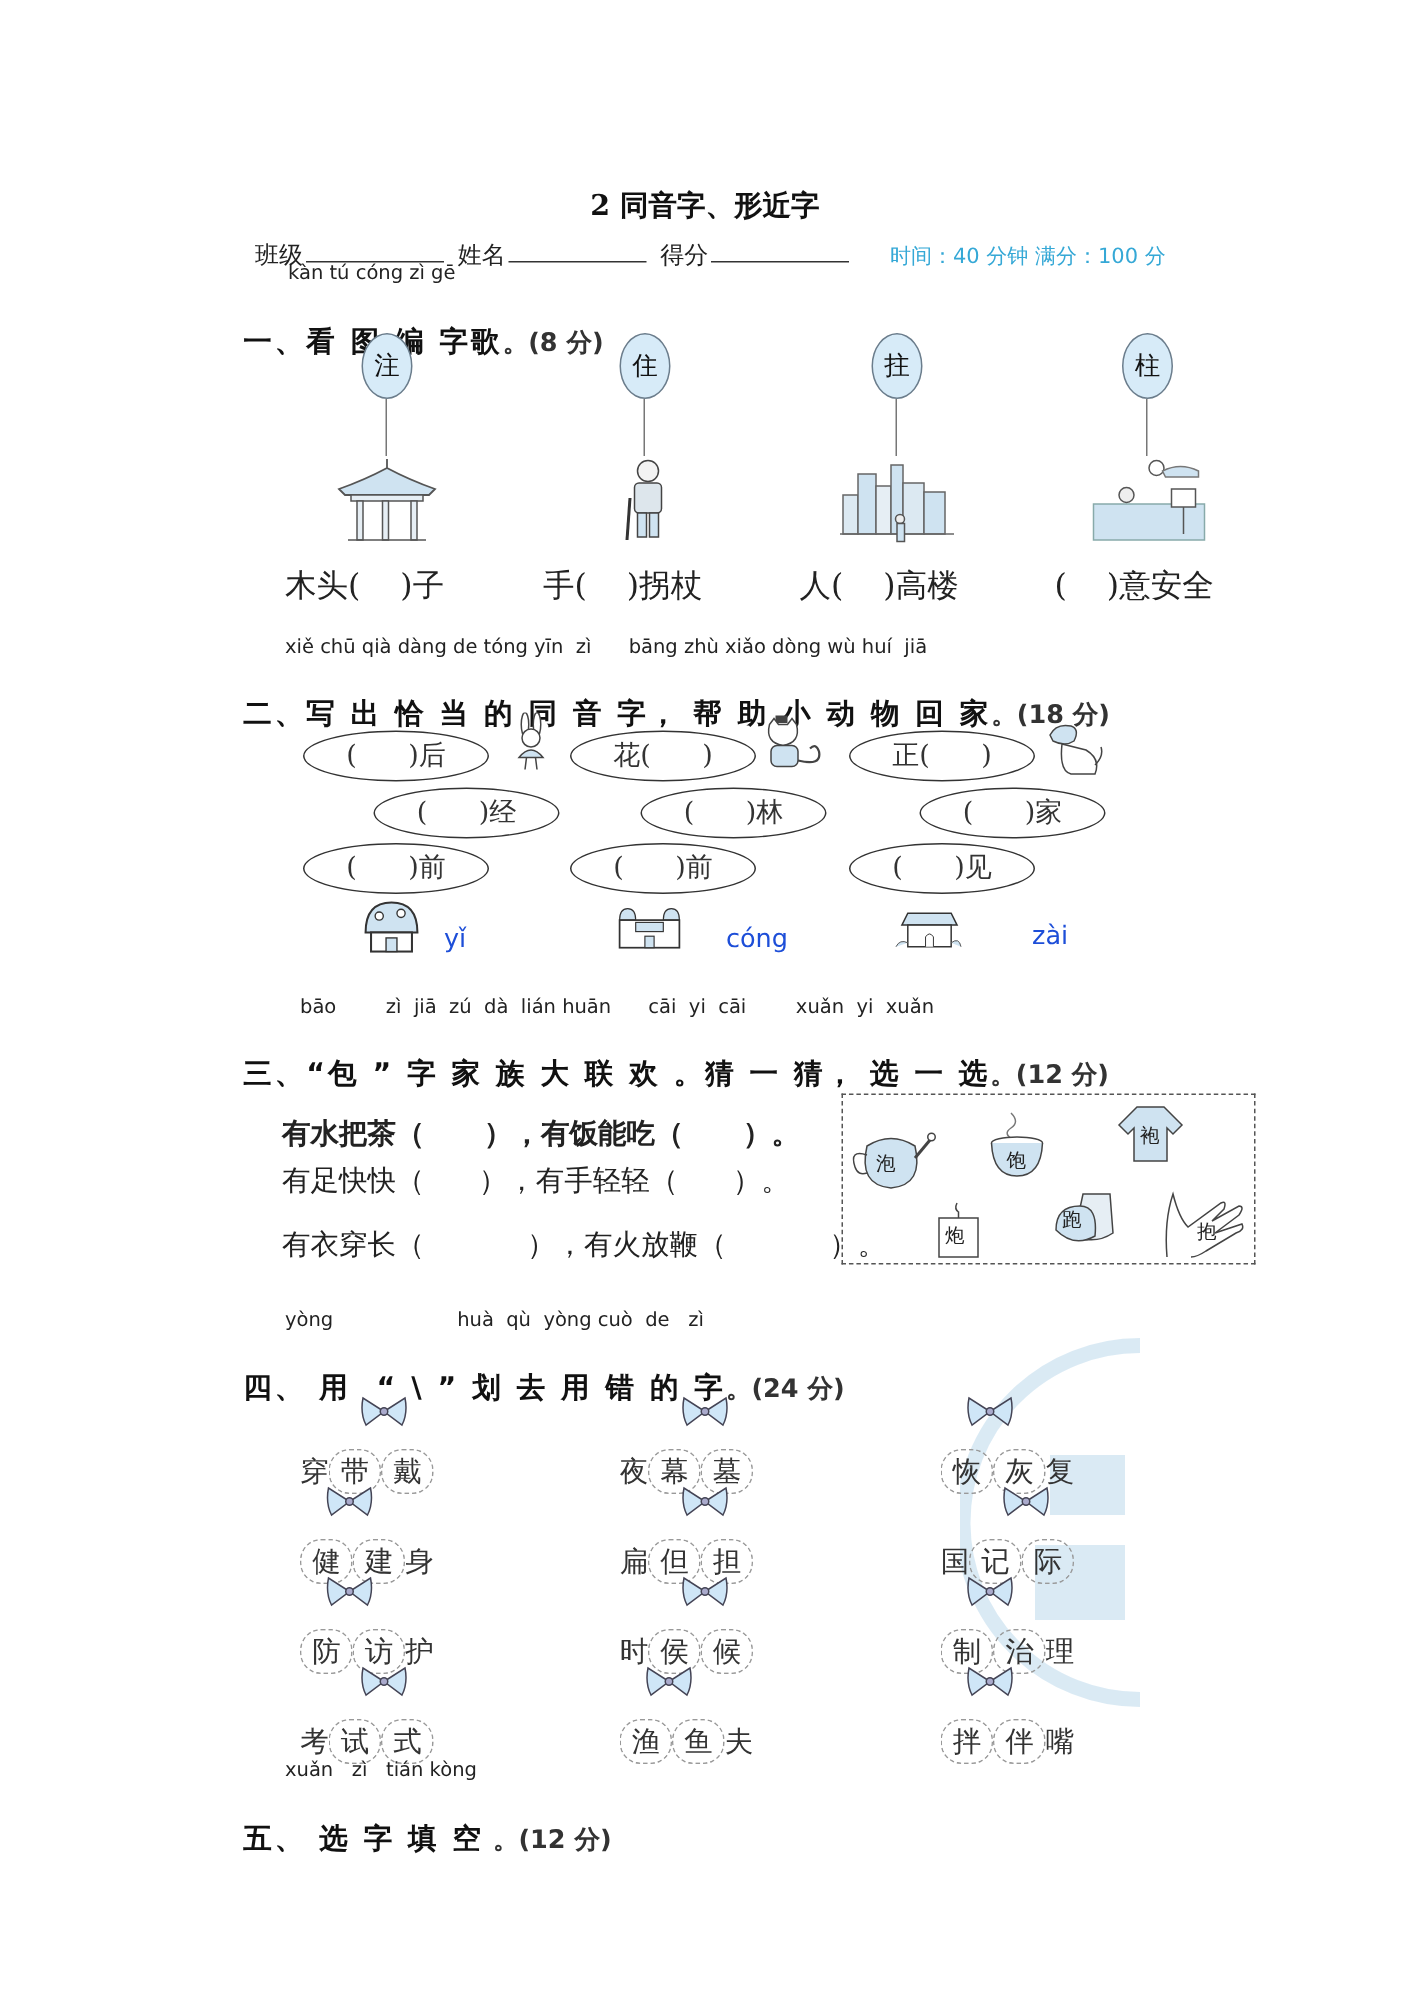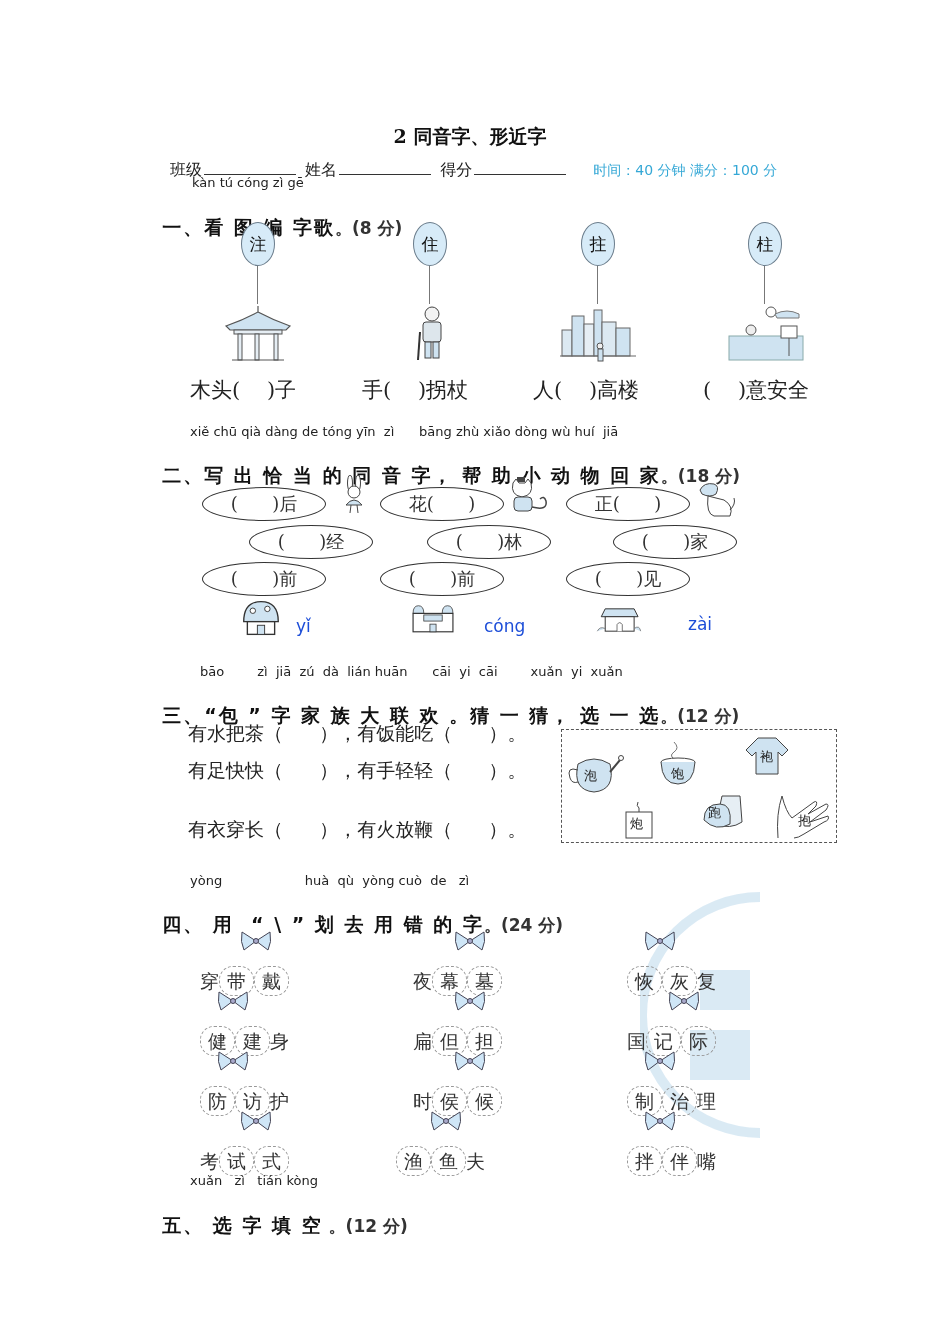--- a/index.html
+++ b/index.html
@@ -162,23 +162,23 @@
   <path d="M32 38 L32 28 Q36 22 40 28 L40 38" fill="#fff" stroke="#333"></path>
   <path d="M2 38 Q6 30 14 34 M58 34 Q66 28 68 38" fill="#cfe3f1" stroke="#555"></path>
 </svg>
 <div class="abs house-py" style="left:688px; top:614px;">zài</div>
 
 <div class="abs pinyin" style="left:200px; top:664px;">bāo        zì  jiā  zú  dà  lián huān      cāi  yi  cāi        xuǎn  yi  xuǎn</div>
 <div class="abs heading" style="left:145px; top:681px;">
   <span>三、“包 ” 字 家 族 大 联 欢 。猜 一 猜， 选 一 选</span><span class="pts">。(12 分)</span>
 </div>
 
-<div class="abs riddle" style="left:188px; top:721px;">有水把茶（      ），有饭能吃（      ）。</div>
-<div class="abs riddle" style="left:188px; top:758px;">有足快快（      ），有手轻轻（      ）。</div>
-<div class="abs riddle" style="left:188px; top:817px;">有衣穿长（      ），有火放鞭（      ）。</div>
+<div class="abs riddle" style="left:188px; top:743px;font-weight:bold;">有水把茶（      ），有饭能吃（      ）。</div>
+<div class="abs riddle" style="left:188px; top:774px;">有足快快（      ），有手轻轻（      ）。</div>
+<div class="abs riddle" style="left:188px; top:817px;font-family:Liberation Mono, monospace;">有衣穿长（      ），有火放鞭（      ）。</div>
 
 <div class="abs dashbox">
   <svg class="obj" style="left:2px; top:20px; width:60px; height:44px;" viewBox="0 0 60 44">
     <path d="M14 14 Q30 4 46 14 Q52 40 30 42 Q8 40 14 14 Z" fill="#cfe3f1" stroke="#444"></path>
     <path d="M14 20 Q2 16 6 28 Q8 34 14 32" fill="none" stroke="#444"></path>
     <path d="M46 22 L56 10" stroke="#444" stroke-width="2"></path>
     <circle cx="57" cy="8" r="2.5" fill="#fff" stroke="#444"></circle>
   </svg>
   <span class="obj-label" style="left:22px; top:37px;">泡</span>
 
@@ -249,21 +249,21 @@
 <div class="abs word" style="left:401px; top:1064px;">
   <span>时</span><span class="pill">侯</span><span class="pill">候</span><span></span>
 </div>
 <div class="abs word" style="left:615px; top:1064px;">
   <span></span><span class="pill">制</span><span class="pill">治</span><span>理</span>
 </div>
 
 <div class="abs word" style="left:188px; top:1124px;">
   <span>考</span><span class="pill">试</span><span class="pill">式</span><span></span>
 </div>
-<div class="abs word" style="left:384px; top:1124px;text-align:right;">
+<div class="abs word" style="left:401px; top:1124px;text-align:right;">
   <span></span><span class="pill">渔</span><span class="pill">鱼</span><span>夫</span>
 </div>
 <div class="abs word" style="left:615px; top:1124px;">
   <span></span><span class="pill">拌</span><span class="pill">伴</span><span>嘴</span>
 </div>
 
 <svg class="abs bow" style="left:240px; top:930px;" viewBox="0 0 32 22">
     <path d="M16 11 L2 2 Q0 12 4 20 Z M16 11 L30 2 Q32 12 28 20 Z" fill="#cfe6f7" stroke="#445" stroke-width="1"></path>
     <circle cx="16" cy="11" r="2.5" fill="#aac" stroke="#445"></circle>
   </svg>

